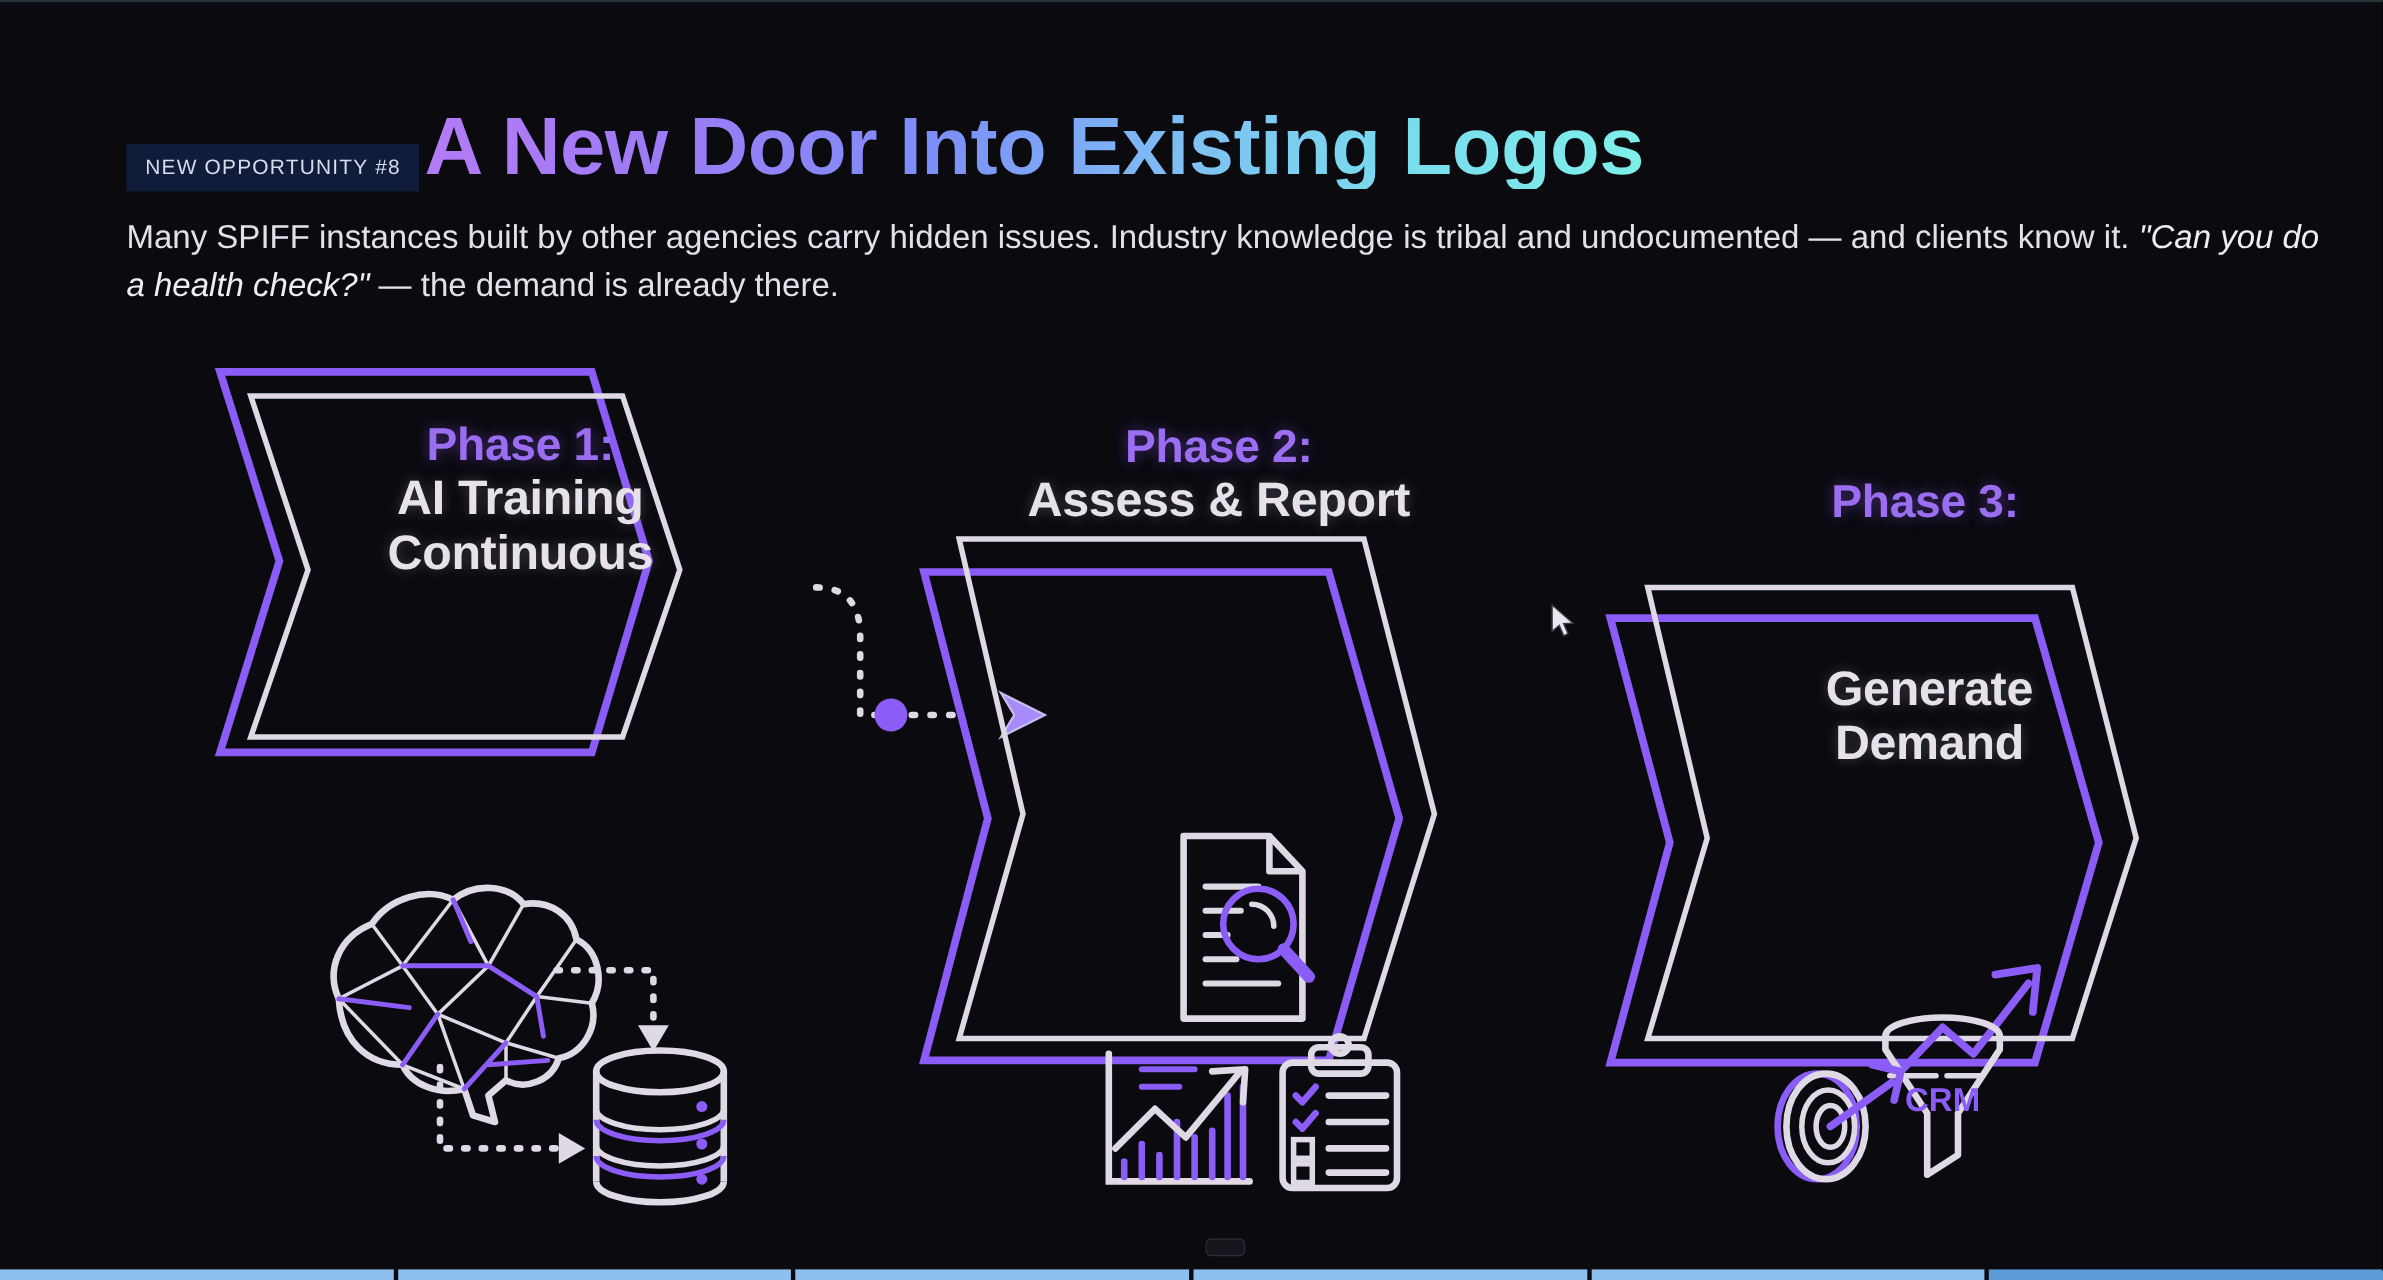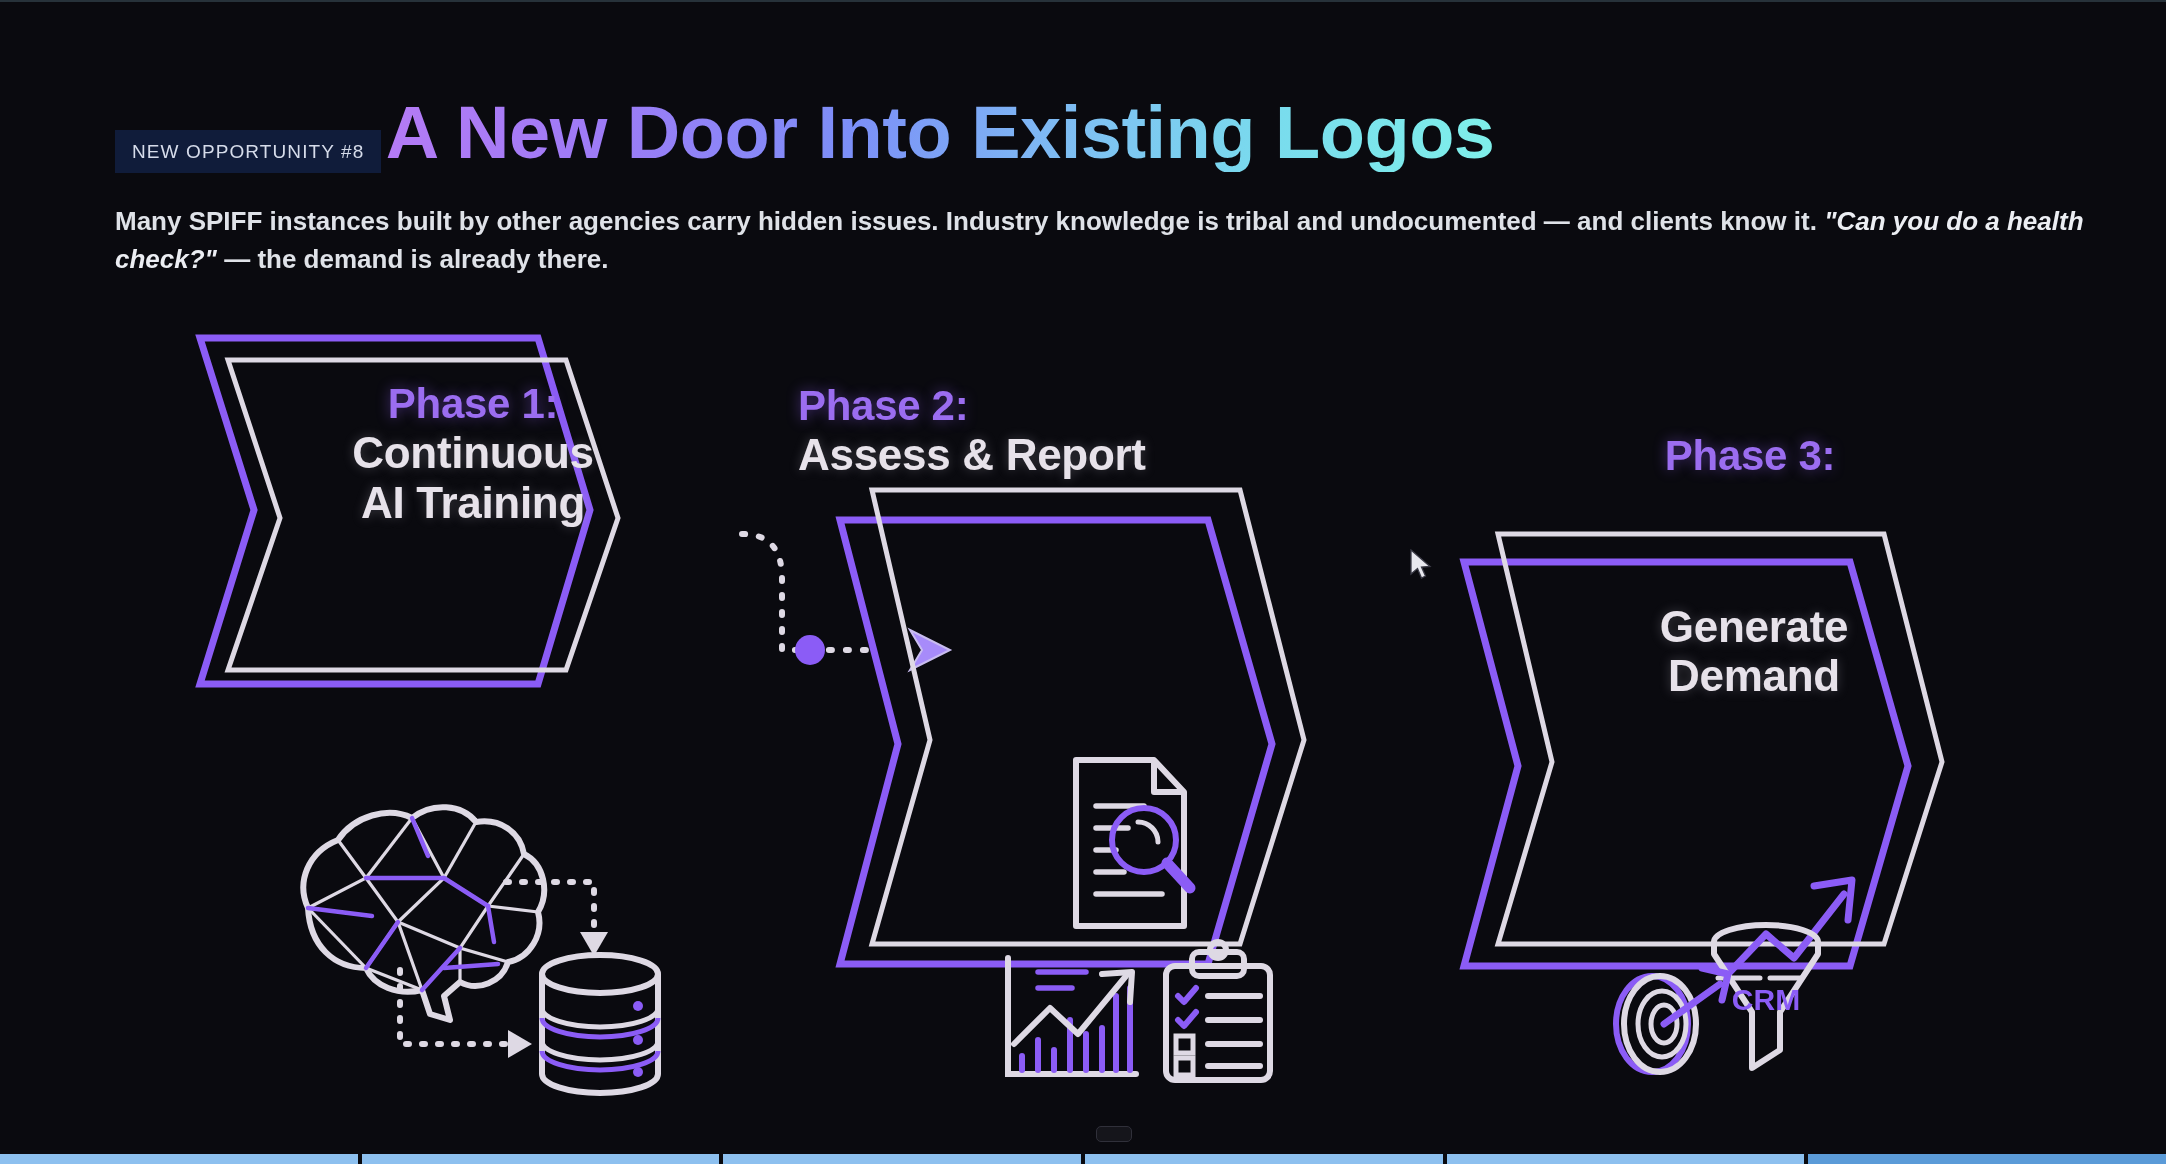--- a/index.html
+++ b/index.html
@@ -41,26 +41,26 @@
     background:linear-gradient(100deg,#b57bf5 0%,#9d7bf6 20%,#7c8ff8 42%,#7ec3f2 64%,#79dced 80%,#7ff0ea 100%);
     -webkit-background-clip:text;
     background-clip:text;
     color:transparent;
     -webkit-text-fill-color:transparent;
     display:inline-block;
     text-align:center;
   }
 
   #subtitle{
-    margin-top:30px;
-    font-size:26px;
+    margin-top:20px;
+    font-size:30px;
     line-height:1.45;
     color:#dfe2e8;
     max-width:2010px;
-    font-weight:700;
+    font-weight:400;
   }
   #subtitle .q{ font-style:italic; color:#eceef3; }
 
   
   #diagram{ position:absolute; left:0; top:330px; width:2166px; height:830px; }
 
   .phase{ position:absolute; }
 
   .chev-wrap{ position:absolute; left:0; top:0; }
   .chev-svg{ position:absolute; left:0; top:0; overflow:visible; }
@@ -125,22 +125,22 @@
       <div class="chev-wrap">
         <svg class="chev-svg" width="600" height="360" viewBox="0 0 600 360" fill="none">
 
           <path d="M2 6 L340 6 L392 178 L340 352 L2 352 L56 178 Z" stroke="#8b5cf6" stroke-width="7" fill="none" stroke-linejoin="miter"></path>
 
           <path d="M30 28 L368 28 L420 186 L368 338 L30 338 L82 186 Z" stroke="#ded9e4" stroke-width="5" fill="none" stroke-linejoin="miter"></path>
         </svg>
       </div>
       <div class="phase-label" style="left:20px; top:48px; width:430px; text-align:center; padding-left:80px;">
         <div class="phase-kicker">Phase 1:</div>
+        <div class="phase-title">AI Training</div>
         <div class="phase-title">Continuous</div>
-        <div class="phase-title">AI Training</div>
       </div>
     </div>
 
     <div class="icon-art" style="left:262px; top:450px; width:420px; height:340px;">
       <svg width="420" height="340" viewBox="0 0 420 340" fill="none">
 
         <g>
           <path d="M46 126 C34 100 46 70 76 58 C92 34 126 24 150 36
                    C170 20 200 22 214 40 C238 36 258 50 262 72
                    C282 82 288 110 276 130 C282 152 268 176 246 180
@@ -209,21 +209,21 @@
       </svg>
     </div>
 
     <div class="phase" style="left:838px; top:140px; width:620px; height:500px;">
       <div class="chev-wrap">
         <svg class="chev-svg" width="620" height="500" viewBox="0 0 620 500" fill="none">
           <path d="M2 48 L370 48 L434 272 L370 492 L2 492 L60 272 Z" stroke="#8b5cf6" stroke-width="7" fill="none" stroke-linejoin="miter"></path>
           <path d="M34 18 L402 18 L466 268 L402 472 L34 472 L92 268 Z" stroke="#ded9e4" stroke-width="5" fill="none" stroke-linejoin="miter"></path>
         </svg>
       </div>
-      <div class="phase-label" style="left:-40px; top:-90px; width:620px; text-align:left;">
+      <div class="phase-label" style="left:-40px; top:-90px; width:620px; text-align:center;">
         <div class="phase-kicker">Phase 2:</div>
         <div class="phase-title">Assess &amp; Report</div>
       </div>
     </div>
 
     <div class="icon-art" style="left:986px; top:412px; width:300px; height:340px;">
       <svg width="300" height="340" viewBox="0 0 300 340" fill="none">
 
         <g>
           <path d="M90 16 L168 16 L198 48 L198 182 L90 182 Z" stroke="#ded9e4" stroke-width="6" fill="none" stroke-linejoin="round"></path>

